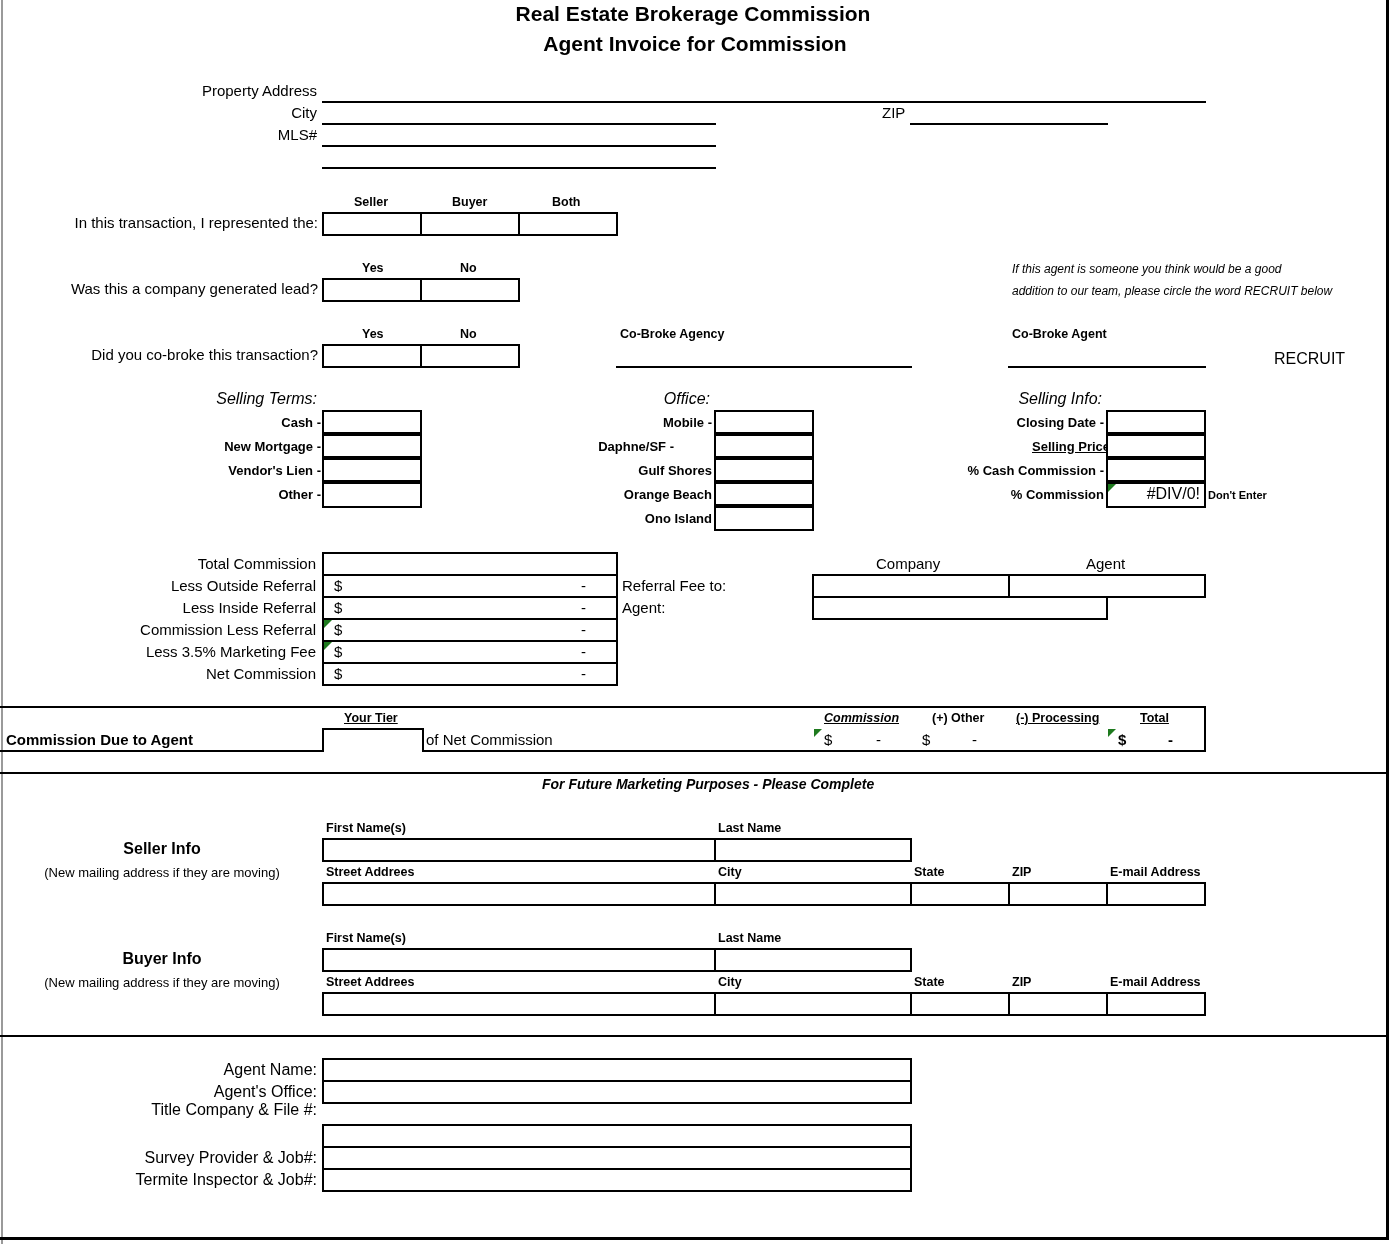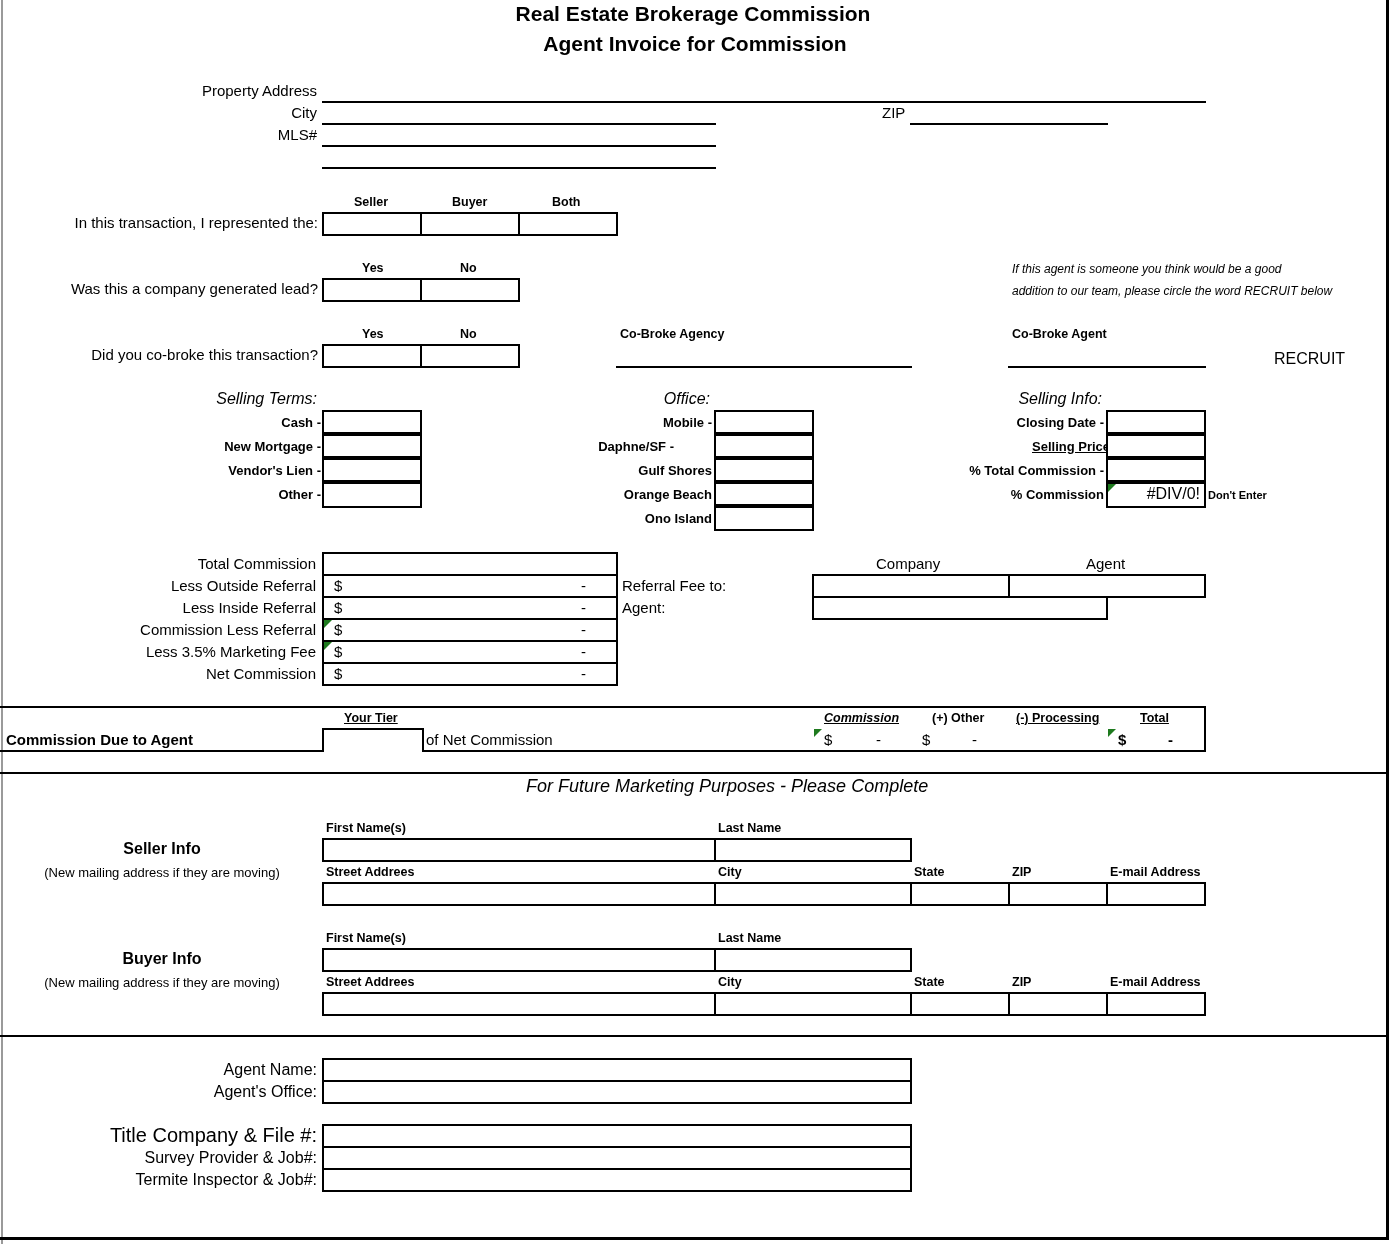--- a/index.html
+++ b/index.html
@@ -85,21 +85,21 @@
 <div class="abs bl" style="right:682px;top:511px;">Ono Island</div>
 <div class="box" style="left:714px;top:410px;width:100px;height:25px;border-width:2px 2px 3px 2px;"></div>
 <div class="box" style="left:714px;top:434px;width:100px;height:25px;border-width:2px 2px 3px 2px;"></div>
 <div class="box" style="left:714px;top:458px;width:100px;height:25px;border-width:2px 2px 3px 2px;"></div>
 <div class="box" style="left:714px;top:482px;width:100px;height:25px;border-width:2px 2px 3px 2px;"></div>
 <div class="box" style="left:714px;top:506px;width:100px;height:25px;"></div>
 
 <div class="abs it" style="right:292px;top:390px;font-size:16px;">Selling Info:</div>
 <div class="abs bl" style="right:290px;top:415px;">Closing Date -</div>
 <div class="abs bl" style="right:276px;top:439px;text-decoration:underline;">Selling Price -</div>
-<div class="abs bl" style="right:290px;top:463px;">% Total Commission -</div>
+<div class="abs bl" style="right:290px;top:463px;">% Cash Commission -</div>
 <div class="abs bl" style="right:290px;top:487px;">% Commission</div>
 <div class="box" style="left:1106px;top:410px;width:100px;height:25px;border-width:2px 2px 3px 2px;"></div>
 <div class="box" style="left:1106px;top:434px;width:100px;height:25px;border-width:2px 2px 3px 2px;"></div>
 <div class="box" style="left:1106px;top:458px;width:100px;height:25px;border-width:2px 2px 3px 2px;"></div>
 <div class="box" style="left:1106px;top:482px;width:100px;height:26px;">
   <div class="tri" style="left: 0px; top: 0px; border-top-color: rgb(30, 122, 30);"></div>
   <div class="abs" style="right:4px;top:1px;font-size:16px;">#DIV/0!</div>
 </div>
 <div class="abs" style="left:1208px;top:489px;font-size:11px;font-weight:bold;">Don't Enter</div>
 
@@ -156,21 +156,21 @@
 <div class="tri" style="left: 814px; top: 729px; border-top-color: rgb(30, 122, 30);"></div>
 <div class="abs lbl" style="left:824px;top:731px;">$</div>
 <div class="abs lbl" style="left:876px;top:731px;">-</div>
 <div class="abs lbl" style="left:922px;top:731px;">$</div>
 <div class="abs lbl" style="left:972px;top:731px;">-</div>
 <div class="tri" style="left: 1108px; top: 729px; border-top-color: rgb(30, 122, 30);"></div>
 <div class="abs lbl" style="left:1118px;top:731px;font-weight:bold;">$</div>
 <div class="abs lbl" style="left:1168px;top:731px;font-weight:bold;">-</div>
 
 <div class="rule" style="left:0;top:772px;width:1388px;"></div>
-<div class="abs it" style="left:526px;top:776px;font-size:18px;font-weight:normal;">For Future Marketing Purposes - Please Complete</div>
+<div class="abs it" style="left:542px;top:776px;font-size:14px;font-weight:bold;">For Future Marketing Purposes - Please Complete</div>
 
 <div class="abs" style="left:0;width:324px;text-align:center;top:840px;font-size:16px;font-weight:bold;">Seller Info</div>
 <div class="abs" style="left:0;width:324px;text-align:center;top:865px;font-size:13px;">(New mailing address if they are moving)</div>
 <div class="abs hdr" style="left:326px;top:821px;">First Name(s)</div>
 <div class="abs hdr" style="left:718px;top:821px;">Last Name</div>
 <div class="box" style="left:322px;top:838px;width:394px;height:24px;"></div>
 <div class="box" style="left:714px;top:838px;width:198px;height:24px;"></div>
 <div class="abs hdr" style="left:326px;top:865px;">Street Addrees</div>
 <div class="abs hdr" style="left:718px;top:865px;">City</div>
 <div class="abs hdr" style="left:914px;top:865px;">State</div>
@@ -199,18 +199,18 @@
 <div class="box" style="left:1008px;top:992px;width:100px;height:24px;"></div>
 <div class="box" style="left:1106px;top:992px;width:100px;height:24px;"></div>
 
 <div class="rule" style="left:0;top:1035px;width:1388px;"></div>
 
 <div class="abs rlbl" style="right:1077px;top:1061px;font-size:16px;">Agent Name:</div>
 <div class="abs rlbl" style="right:1077px;top:1083px;font-size:16px;">Agent's Office:</div>
 <div class="box" style="left:322px;top:1058px;width:590px;height:24px;"></div>
 <div class="box" style="left:322px;top:1080px;width:590px;height:24px;"></div>
 
-<div class="abs rlbl" style="right:1077px;top:1124px;font-size:20px;">Title Company &amp; File #:</div>
+<div class="abs rlbl" style="right:1077px;top:1101px;font-size:16px;">Title Company &amp; File #:</div>
 <div class="abs rlbl" style="right:1077px;top:1149px;font-size:16px;">Survey Provider &amp; Job#:</div>
 <div class="abs rlbl" style="right:1077px;top:1171px;font-size:16px;">Termite Inspector &amp; Job#:</div>
 <div class="box" style="left:322px;top:1124px;width:590px;height:24px;"></div>
 <div class="box" style="left:322px;top:1146px;width:590px;height:24px;"></div>
 <div class="box" style="left:322px;top:1168px;width:590px;height:24px;"></div>
 
 </body></html>

